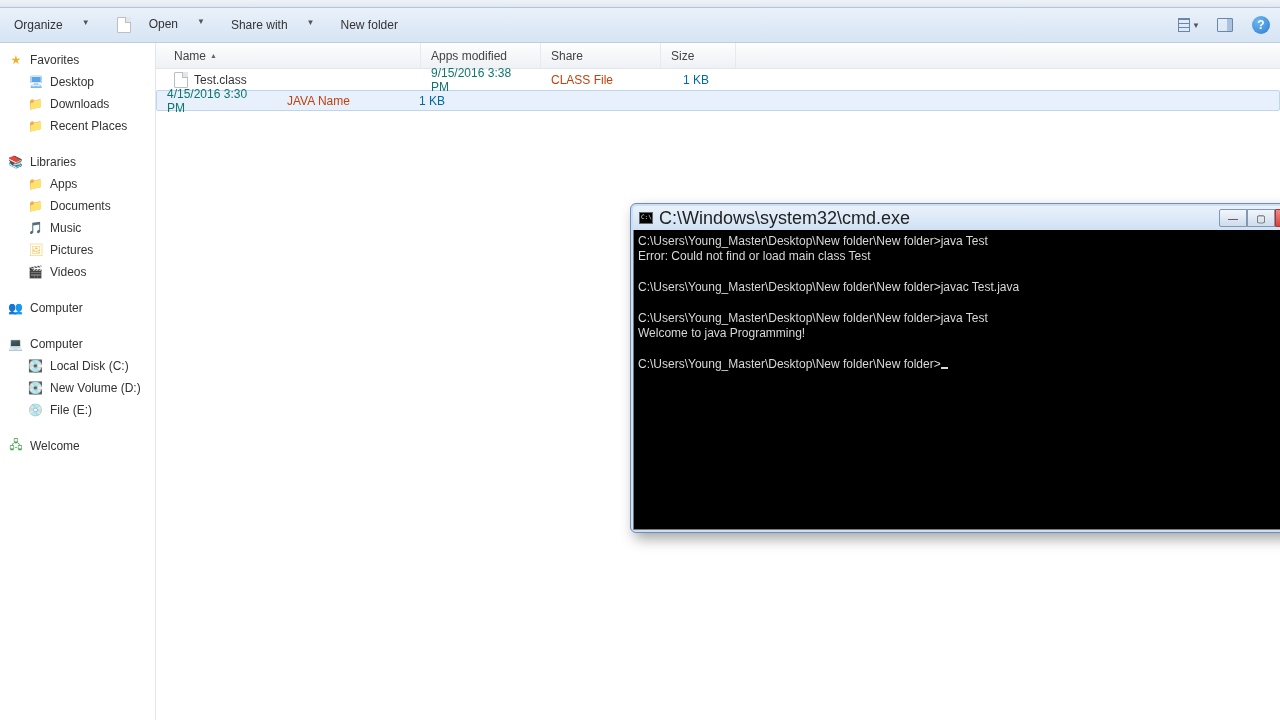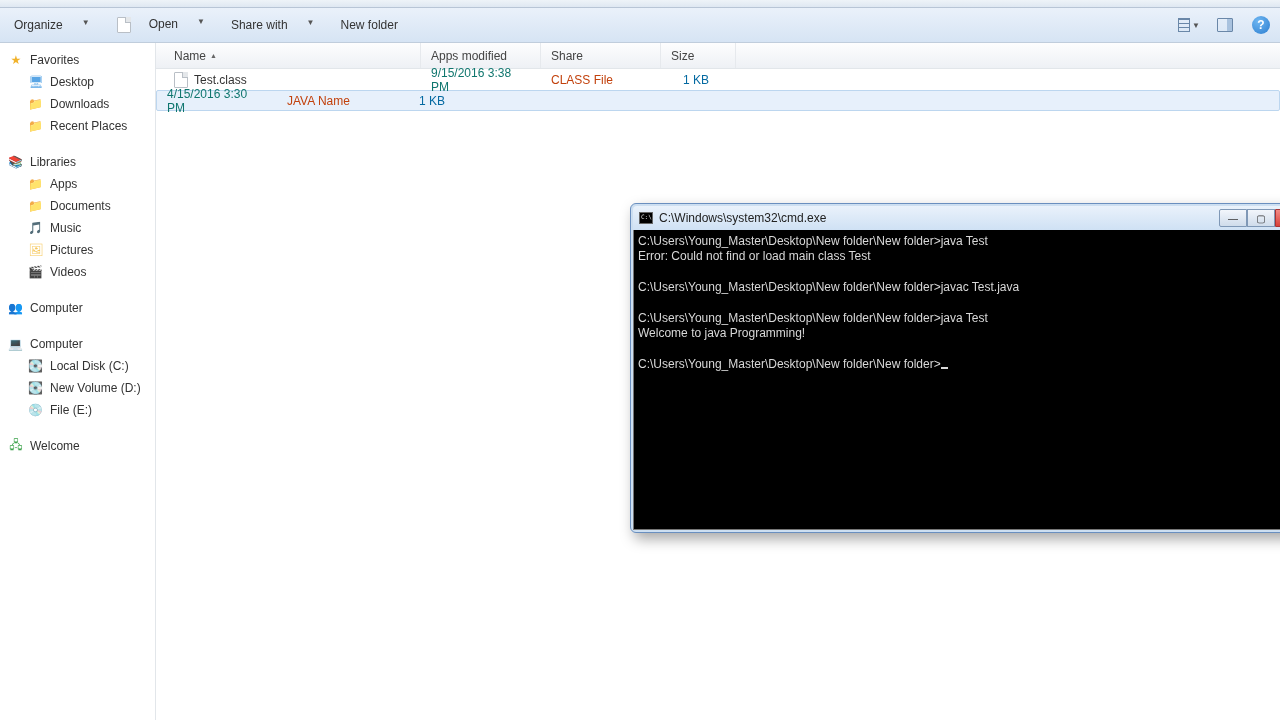--- a/index.html
+++ b/index.html
@@ -53,21 +53,21 @@
 .cell.type { width:120px; color:#c2410c; }
 .cell.size { width:70px; text-align:center; color:#0369a1; }
 .fileicn { width:14px; height:16px; border:1px solid #b9bfc6; border-radius:1px; background:#fff; position:relative; }
 .fileicn::after { content:""; position:absolute; top:-1px; right:-1px; width:5px; height:5px; background:#e4e7ea; border-left:1px solid #b9bfc6; border-bottom:1px solid #b9bfc6; }
 
 
 .cmdwin { position:absolute; left:474px; top:160px; width:680px; background:#cddff1; border:1px solid #6a8fbf; border-radius:6px; box-shadow: 4px 6px 14px rgba(0,0,0,.35); padding:2px; }
 .titlebar { height:24px; background: linear-gradient(#eaf2fb,#cfe1f4); border-radius:4px 4px 0 0; display:flex; align-items:center; padding:0 4px 0 6px; gap:6px; }
 .titlebar .cmdicon { width:14px; height:12px; background:#000; border:1px solid #666; position:relative; }
 .titlebar .cmdicon::after { content:"C:\\"; color:#ddd; font-size:6px; position:absolute; top:0; left:1px; font-family: Consolas, monospace; }
-.titlebar .title { font-size:12px; color:#222; flex:1; }
+.titlebar .title { font-size:18px; color:#222; flex:1; }
 .winbtns { display:flex; gap:0; }
 .winbtn { width:28px; height:18px; border:1px solid #7f98b6; background:linear-gradient(#f2f6fb,#cfdceb); display:flex; align-items:center; justify-content:center; font-size:10px; color:#333; cursor:pointer; }
 .winbtn.min { border-radius:2px 0 0 2px; }
 .winbtn.close { background:linear-gradient(#f38a84,#d9423a); color:#fff; border-color:#a33; border-radius:0 2px 2px 0; font-weight:bold; }
 .console { background:#000; color:#d8d8d8; font-family: Consolas, "Courier New", monospace; font-size:12px; line-height:1.2; padding:4px 6px 4px 4px; height:300px; position:relative; border:1px solid #777; border-top:none; white-space:pre; overflow:hidden; }
 .console .cursor { display:inline-block; width:7px; height:2px; background:#d8d8d8; vertical-align:baseline; margin-bottom:-1px; }
 </style>
 </head>
 <body>
 

